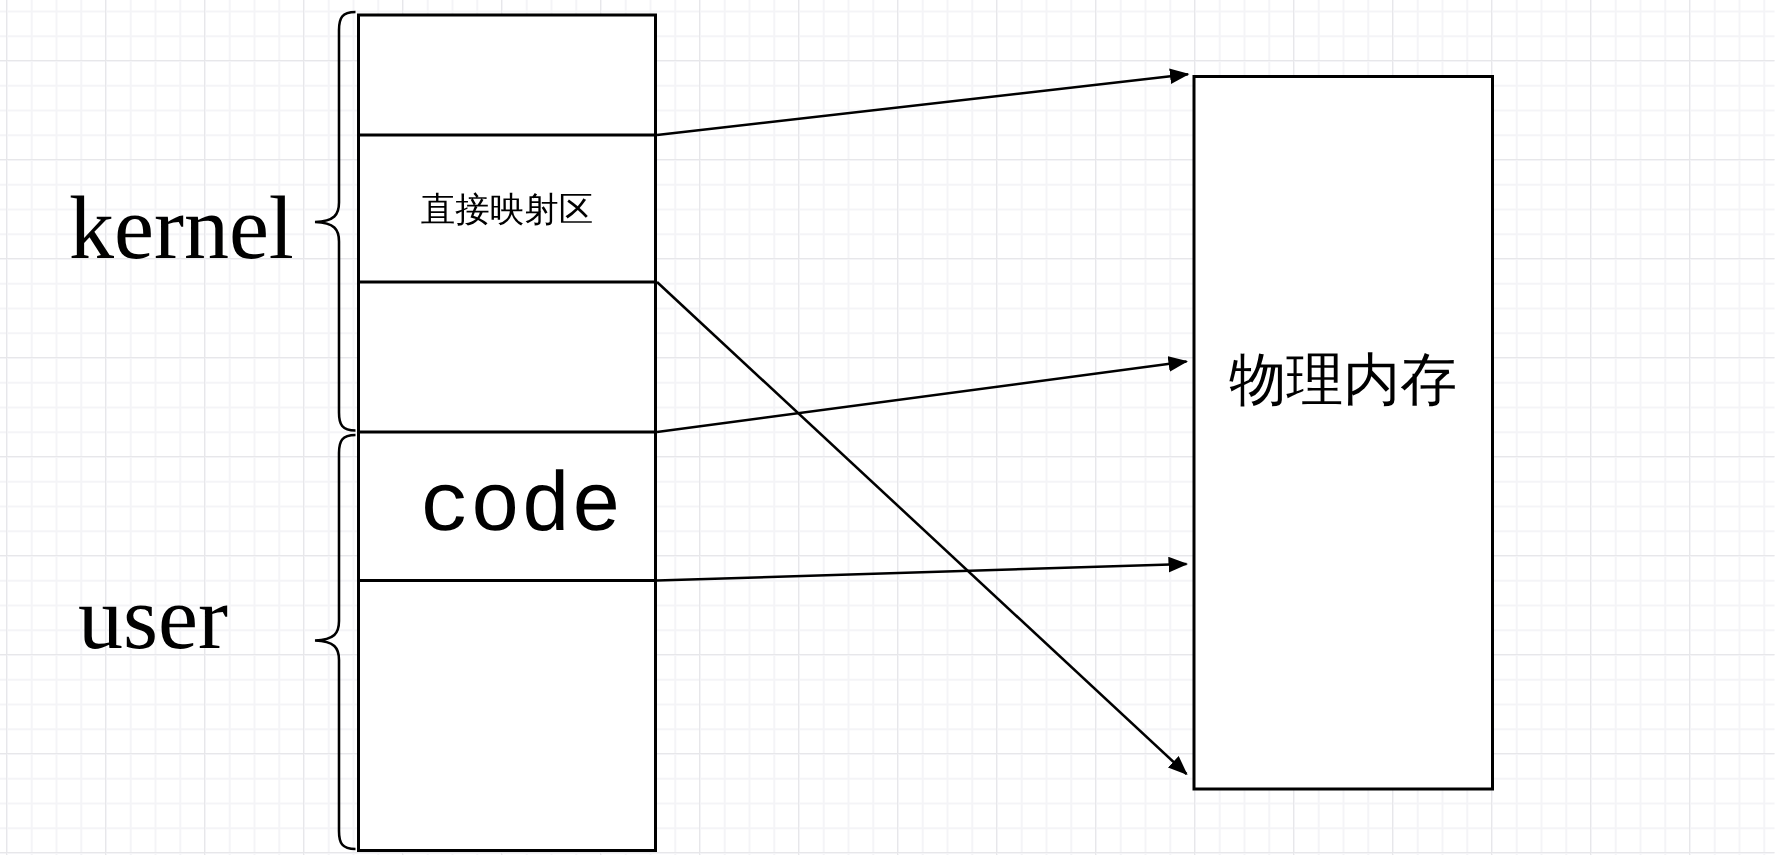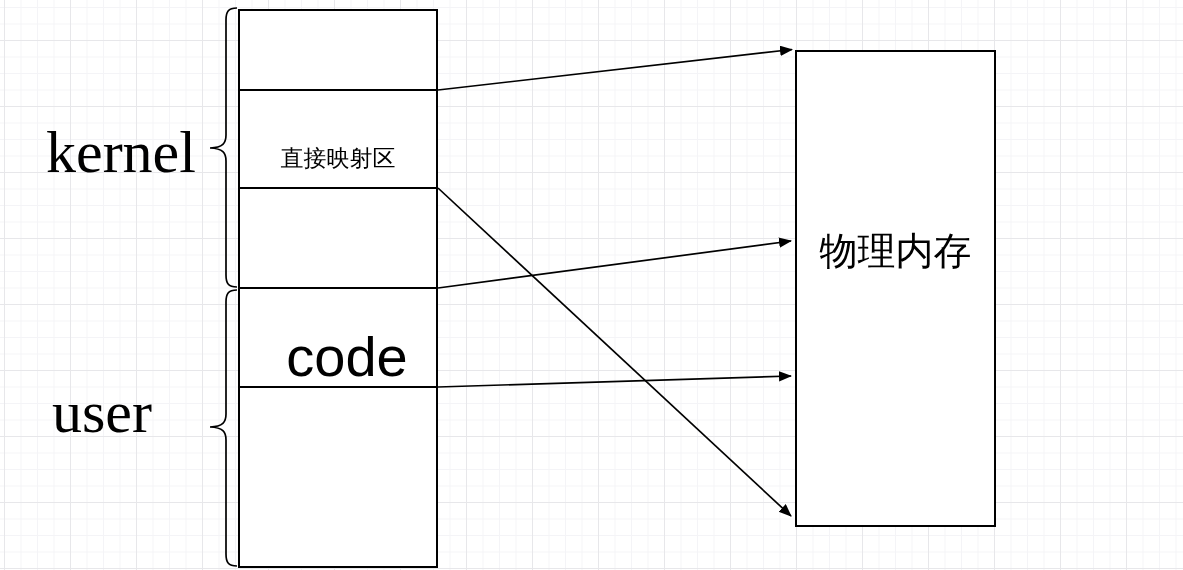--- a/index.html
+++ b/index.html
@@ -21,25 +21,25 @@
   }
   svg.shapes{position:absolute;left:0;top:0;width:1183px;height:570px;}
   .label{
     position:absolute;color:#000000;white-space:nowrap;
   }
   .brace-label{font-size:60px;line-height:56px;font-family:Liberation Serif, serif;}
   #kernel-label{left:46px;top:124px;}
   #user-label{left:52px;top:384px;}
   .seg-label{
     position:absolute;display:flex;align-items:center;justify-content:center;
-    color:#000000;text-align:center;margin-top:19px;
+    color:#000000;text-align:center;
   }
   #direct-map-label{left:239px;top:90px;width:198px;height:98px;font-size:23px;}
-  #code-label{left:239px;top:288px;width:216px;height:99px;font-size:56px;}
-  #phys-label{left:796px;top:35px;width:199px;height:395px;font-size:38px;}
+  #code-label{left:239px;top:288px;width:216px;height:99px;font-size:56px;font-family:Liberation Mono, monospace;}
+  #phys-label{left:796px;top:56px;width:199px;height:395px;font-size:38px;}
 </style>
 </head>
 <body>
 
 <div class="canvas">
 
   <svg class="shapes" viewBox="0 0 1183 570" aria-hidden="true">
     <defs>
       <marker id="arrowhead" markerWidth="15" markerHeight="12" refX="12" refY="5.25" orient="auto" markerUnits="userSpaceOnUse">
         <path d="M0,0 L13,5.25 L0,10.5 Z" fill="#000000"></path>

